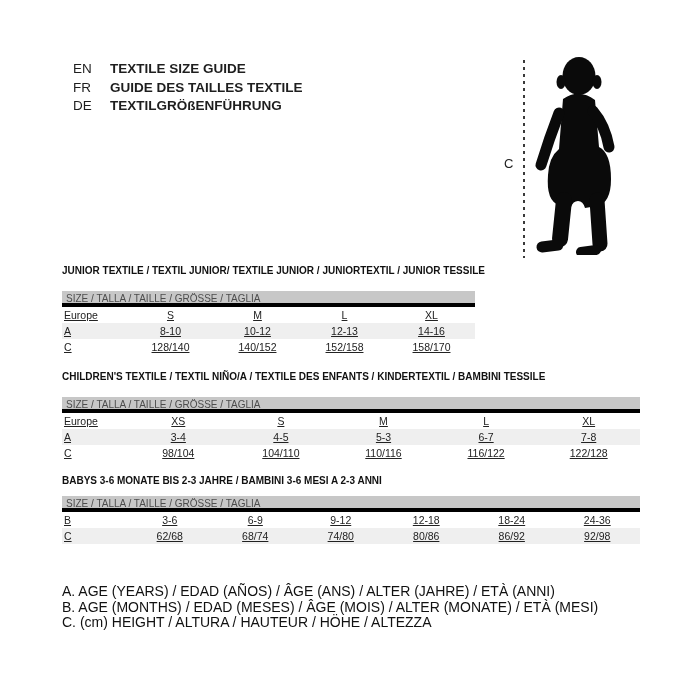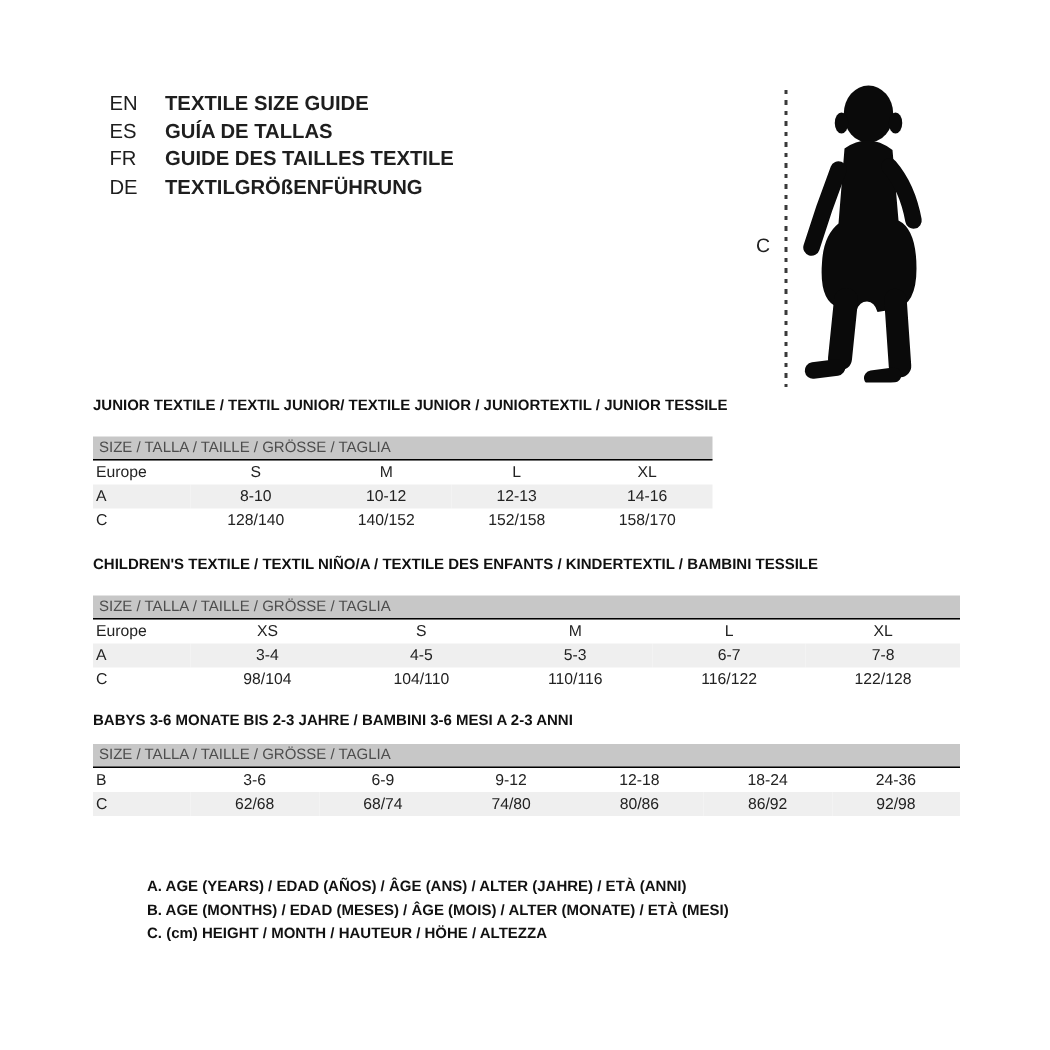--- a/index.html
+++ b/index.html
@@ -16,50 +16,46 @@
   
   .measure-line{left:523px;top:60px;width:2px;height:198px;
     background:repeating-linear-gradient(180deg,#3a3a3a 0 3px,transparent 3px 7px);}
   .figure-label{left:504px;top:156px;font-size:13px;color:#222;}
   .baby-svg{left:533px;top:55px;}
 
   
   .section{left:62px;}
   .sec-title{font-weight:bold;font-size:10px;line-height:13px;white-space:nowrap;
              color:#111;letter-spacing:0px;}
-  .size-bar{height:16px;line-height:16px;background:#c7c7c7;border-bottom:1px solid #000000;
+  .size-bar{height:16px;line-height:16px;background:#c7c7c7;border-bottom:4px solid #000000;
             font-size:10px;color:#4d4d4d;padding-left:4px;box-sizing:border-box;}
   .size-table{width:100%;border-collapse:collapse;table-layout:fixed;}
   .size-table td{height:16px;font-size:10.5px;text-align:center;padding:0;color:#222;
-                 vertical-align:middle;}
+                 vertical-align:middle;text-decoration:underline;}
   .size-table td.lbl{text-align:left;padding-left:2px;width:63px;}
   .size-table tr:nth-child(2){background:#efefef;}
   .sec-junior{top:264px;width:413px;}
   .sec-junior .size-bar{margin-top:14px;}
   .sec-children{top:370px;width:578px;}
   .sec-children .size-bar{margin-top:14px;}
   .sec-babies{top:474px;width:578px;}
   .sec-babies .sec-title{line-height:14px;}
   .sec-babies .size-bar{margin-top:8px;}
 
   
   .notes{left:62px;top:584px;}
-  .note-line{font-weight:bold;font-size:10px;line-height:15.5px;white-space:nowrap;color:#111;margin-left:36px;}
+  .note-line{font-weight:normal;font-size:14px;line-height:15.5px;white-space:nowrap;color:#111;}
 </style>
 </head>
 <body>
 
 <div class="abs lang-block">
   <div class="lang-row">
     <span class="lang-code">EN</span>
     <span class="lang-label">TEXTILE SIZE GUIDE</span>
-  </div>
-  <div class="lang-row">
-    <span class="lang-code">ES</span>
-    <span class="lang-label">GUÍA DE TALLAS</span>
   </div>
   <div class="lang-row">
     <span class="lang-code">FR</span>
     <span class="lang-label">GUIDE DES TAILLES TEXTILE</span>
   </div>
   <div class="lang-row">
     <span class="lang-code">DE</span>
     <span class="lang-label">TEXTILGRÖßENFÜHRUNG</span>
   </div>
 </div>
@@ -169,14 +165,14 @@
       <td>86/92</td>
       <td>92/98</td>
     </tr>
   </tbody>
     </table>
 </div>
 
 <div class="abs notes">
   <div class="note-line">A. AGE (YEARS) / EDAD (AÑOS) / ÂGE (ANS) / ALTER (JAHRE) / ETÀ (ANNI)</div>
   <div class="note-line">B. AGE (MONTHS) / EDAD (MESES) / ÂGE (MOIS) / ALTER (MONATE) / ETÀ (MESI)</div>
-  <div class="note-line">C. (cm) HEIGHT / MONTH / HAUTEUR / HÖHE / ALTEZZA</div>
+  <div class="note-line">C. (cm) HEIGHT / ALTURA / HAUTEUR / HÖHE / ALTEZZA</div>
 </div>
 
 </body></html>

